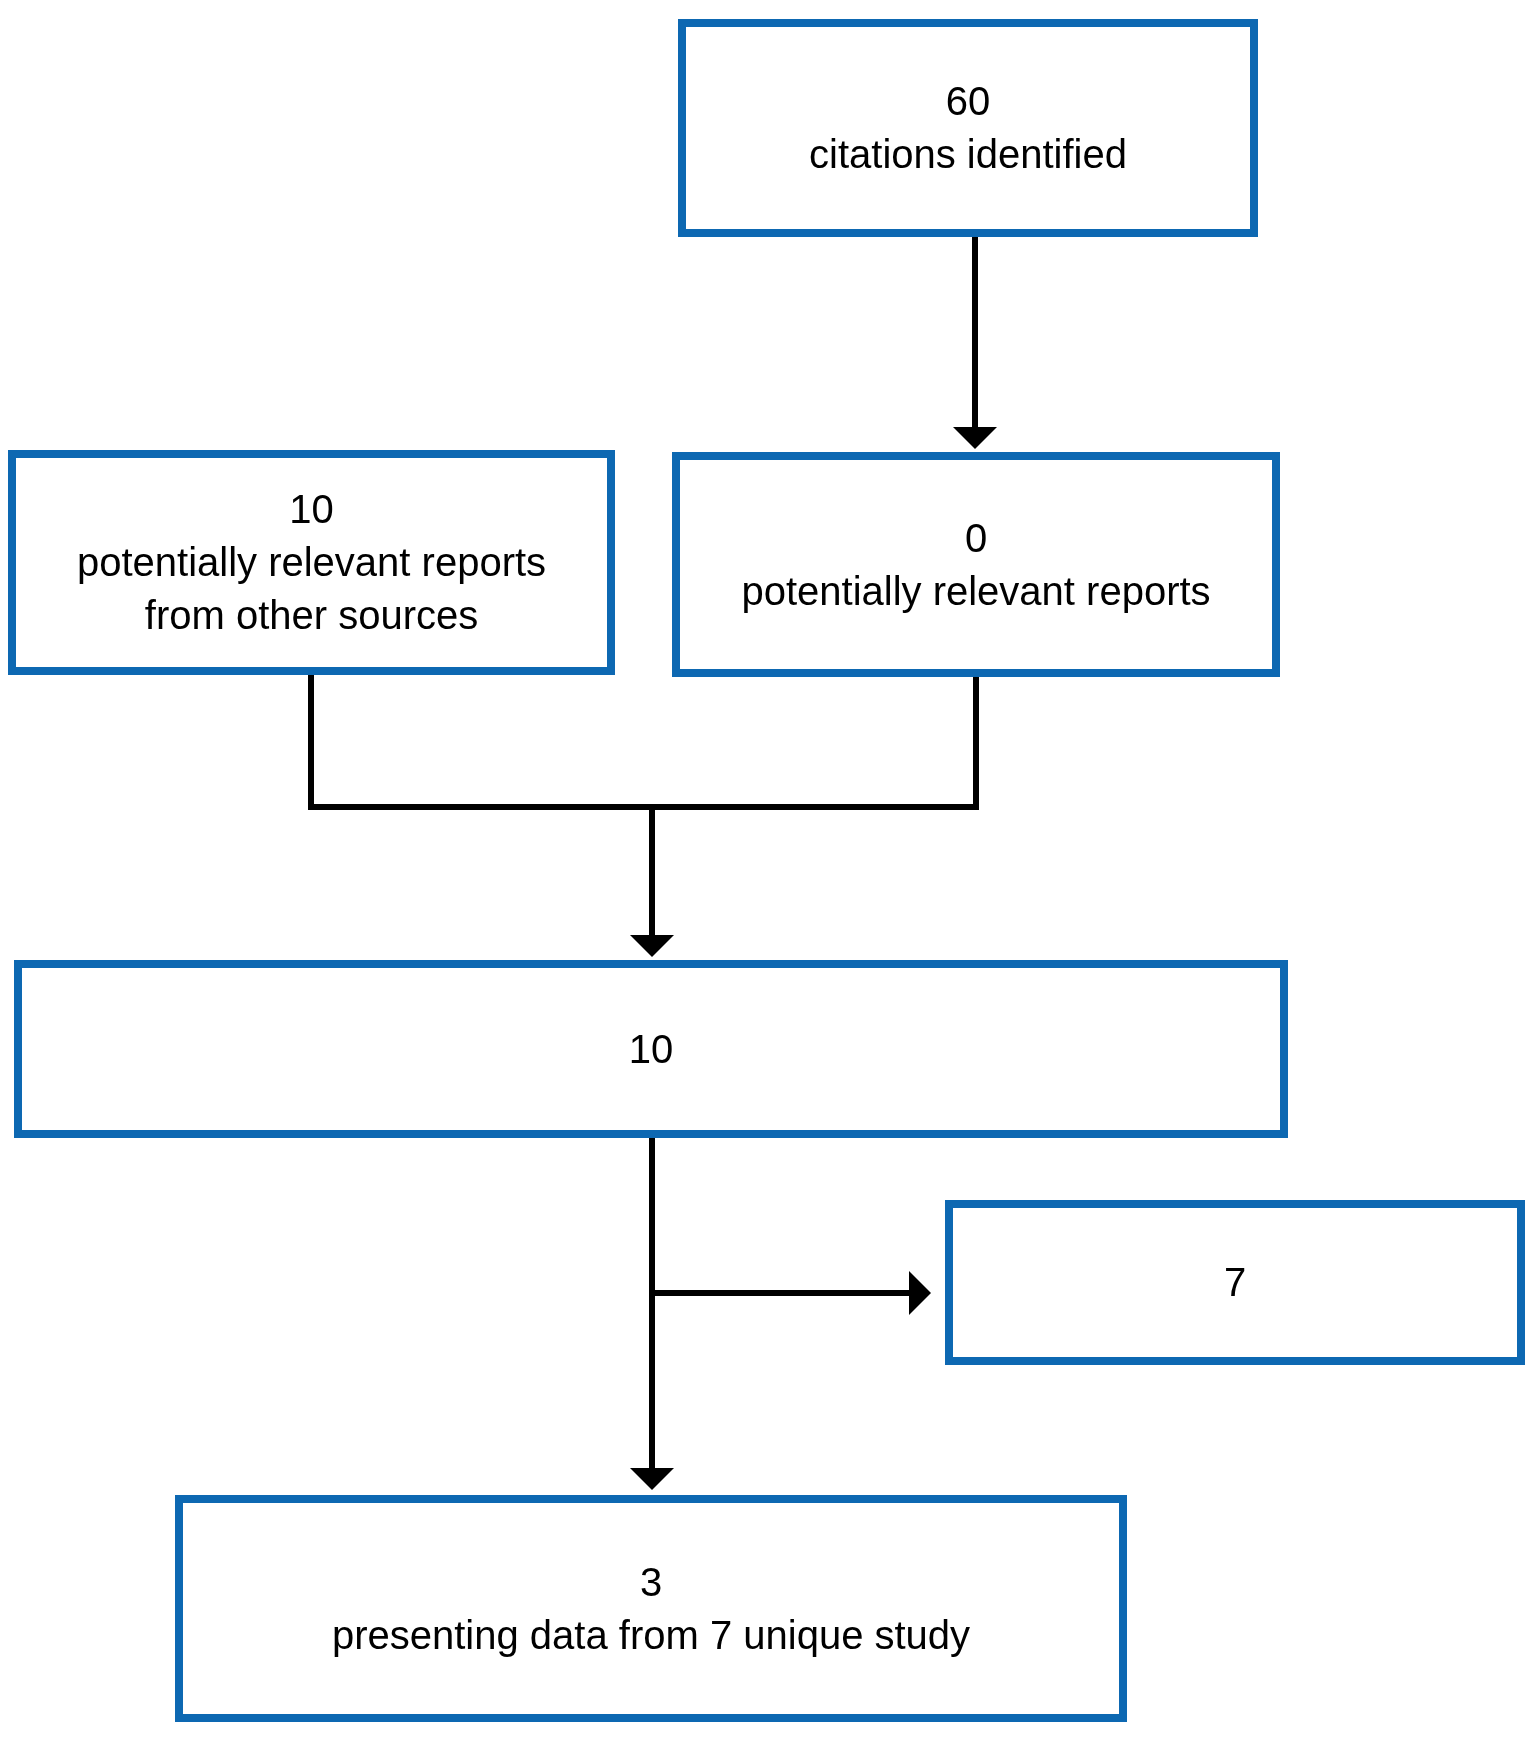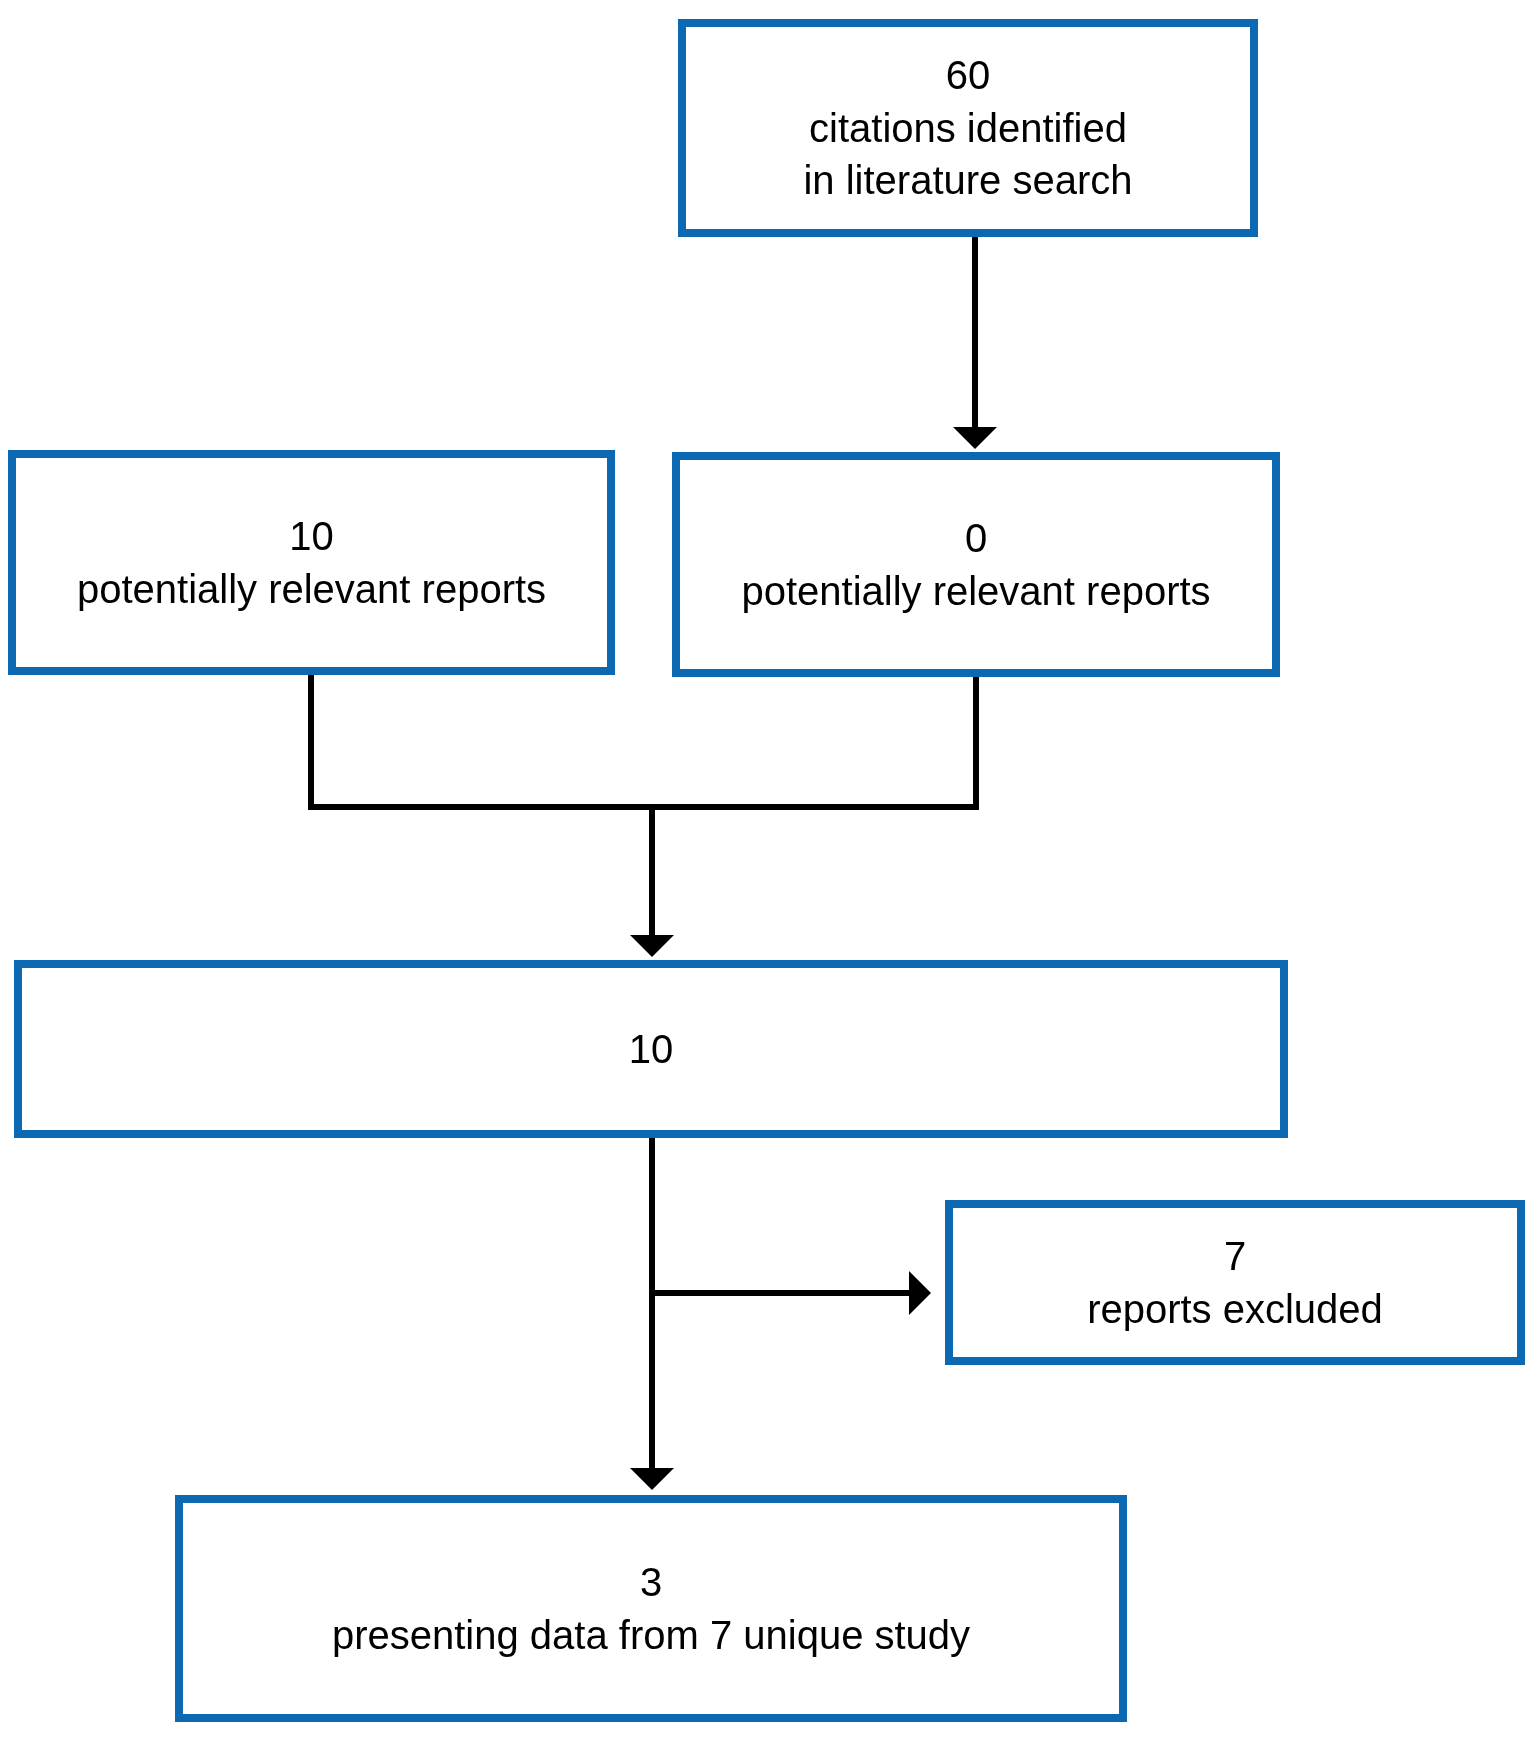--- a/index.html
+++ b/index.html
@@ -71,40 +71,39 @@
     </g>
     <g>
       <line x1="652" y1="1293" x2="909" y2="1293"></line>
       <polygon points="909,1271 909,1315 931,1293"></polygon>
     </g>
   </svg>
 
   <div class="box box-citations">
     <div class="line">60</div>
     <div class="line">citations identified</div>
-    <div class="line">in literature search</div>
   </div>
 
   <div class="box box-other">
     <div class="line">10</div>
     <div class="line">potentially relevant reports</div>
+    <div class="line">from other sources</div>
   </div>
 
   <div class="box box-screened">
     <div class="line">0</div>
     <div class="line">potentially relevant reports</div>
   </div>
 
   <div class="box box-total">
     <div class="line">10</div>
   </div>
 
   <div class="box box-excluded">
     <div class="line">7</div>
-    <div class="line">reports excluded</div>
   </div>
 
   <div class="box box-included">
     <div class="line">3</div>
     <div class="line">presenting data from 7 unique study</div>
   </div>
 
 </div>
 
 </body></html>

